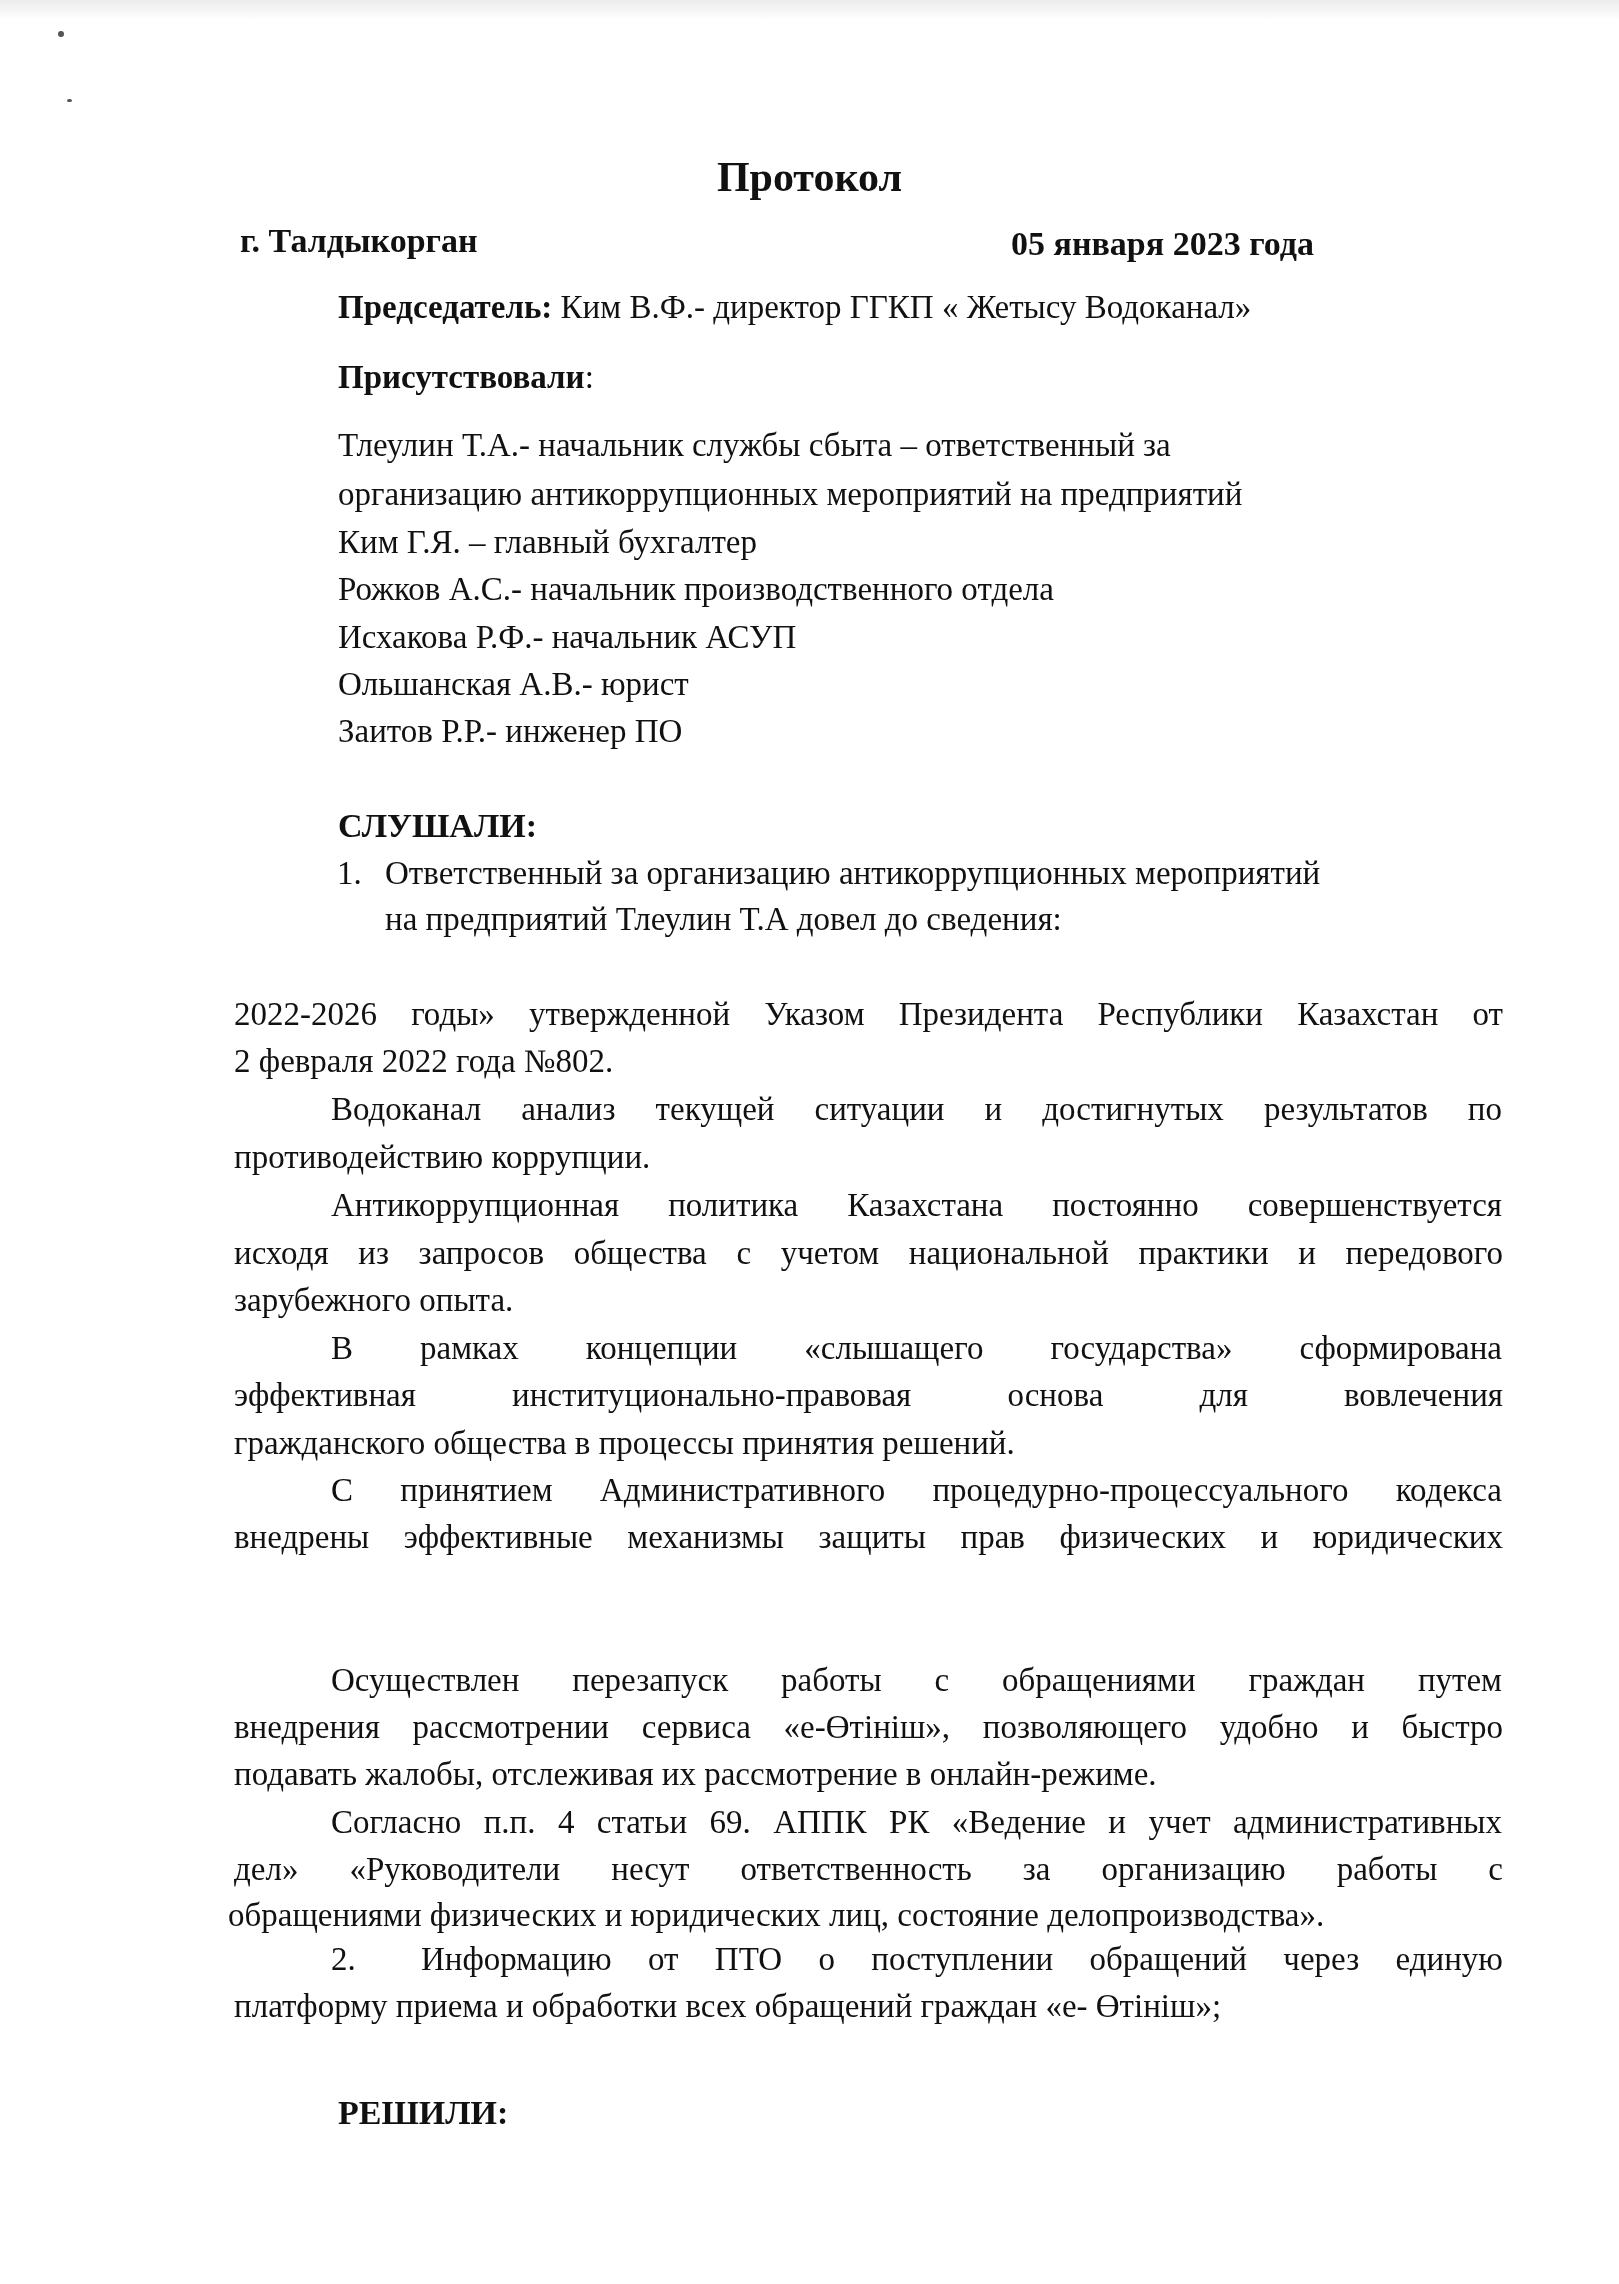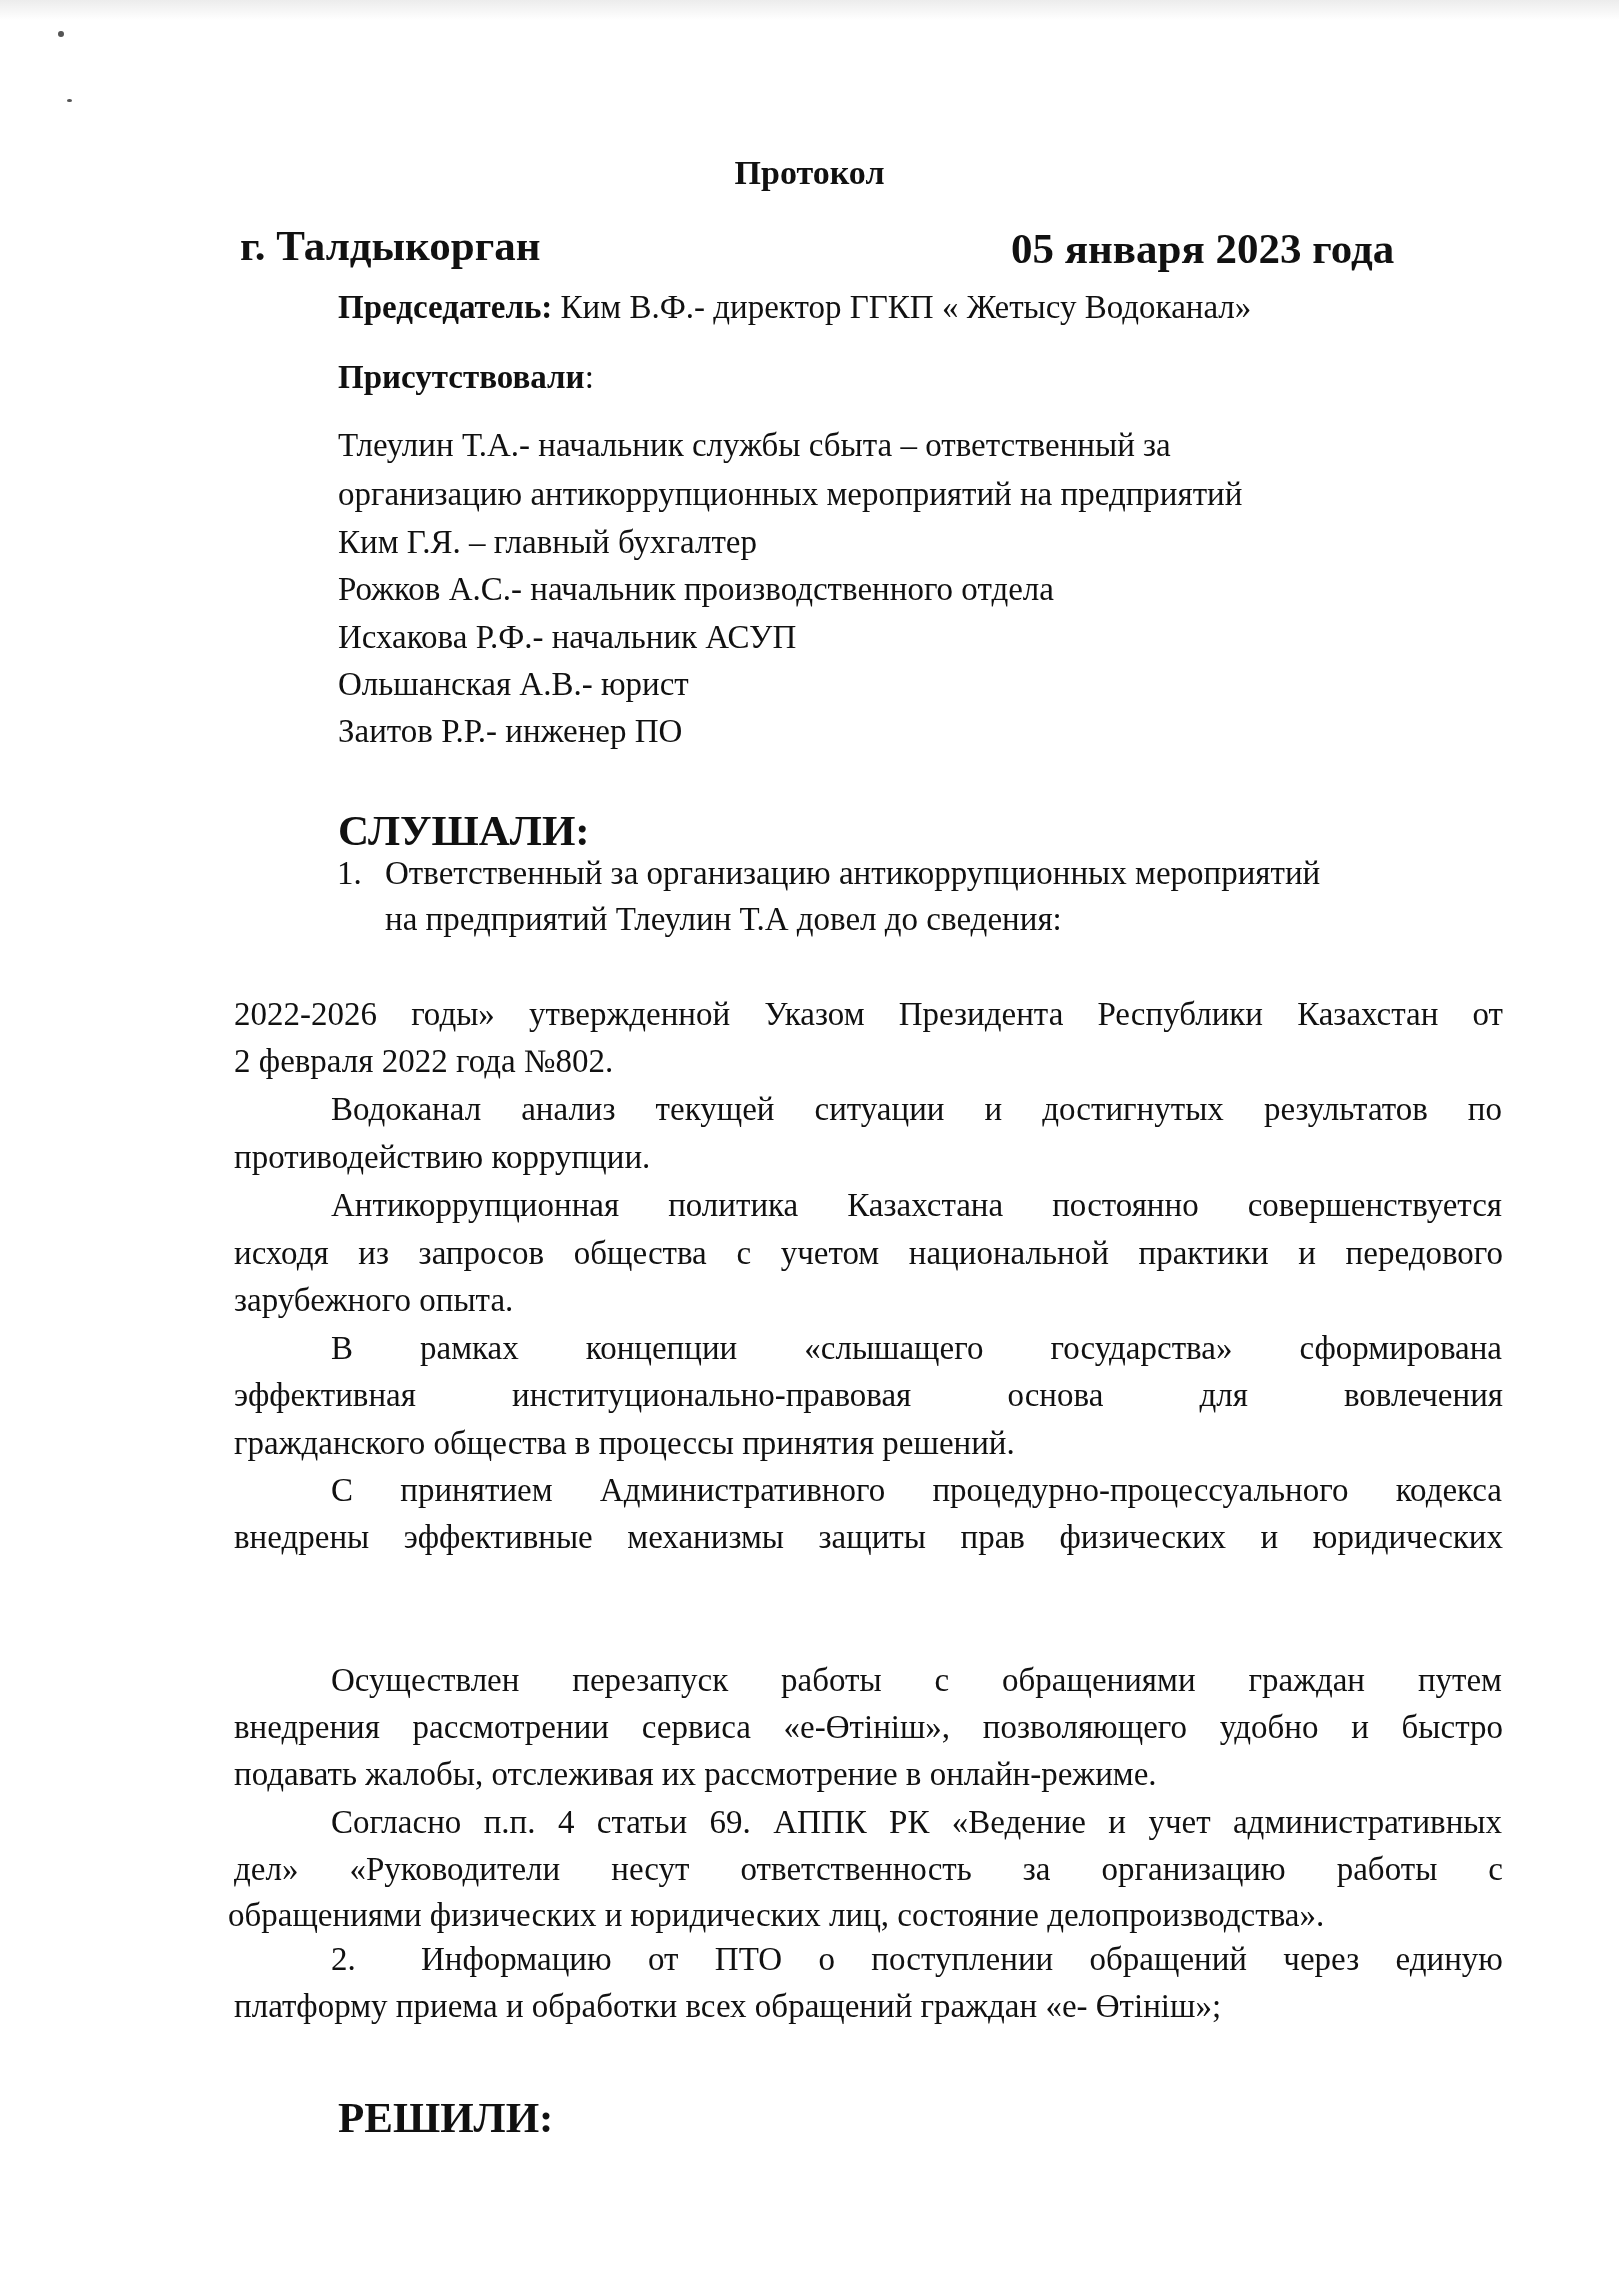--- a/index.html
+++ b/index.html
@@ -7,24 +7,24 @@
     width: 1619px; height: 2284px; position: relative; overflow: hidden;
     font-family: "Liberation Serif", "DejaVu Serif", serif;
     color: #111111;
   }
   .page { position: absolute; left: 0; top: 0; width: 1619px; height: 2284px; }
   .scan-top {
     position: absolute; left: 0; top: 0; width: 1619px; height: 19.5px;
     background: linear-gradient(to bottom, #ececec, rgba(255,255,255,0));
   }
   .speck { position: absolute; background: #555; border-radius: 50%; }
-  .txt { position: absolute; white-space: nowrap; font-size: 43px; line-height: 1; }
+  .txt { position: absolute; white-space: nowrap; font-size: 34px; line-height: 1; }
   .bold { font-weight: bold; }
   .just { text-align: justify; text-align-last: justify; white-space: normal; }
-  .title { left: 0; width: 1619px; text-align: center; top: 156px; font-weight: bold; font-size: 34px; }
+  .title { left: 0; width: 1619px; text-align: center; top: 156px; font-weight: bold; font-size: 42px; }
   .line { position: absolute; font-size: 33px; line-height: 1; white-space: nowrap; }
 </style>
 </head>
 <body>
 
 <div class="page">
   <div class="scan-top"></div>
   <div class="speck" style="left:58px;top:31px;width:5.8px;height:5.8px;"></div>
   <div class="speck" style="left:67px;top:99px;width:4.5px;height:3.2px;"></div>
 

